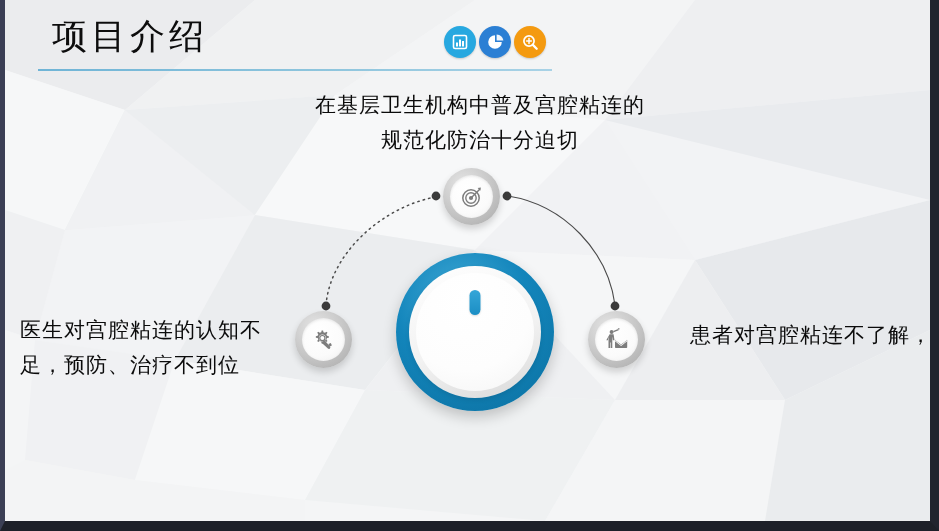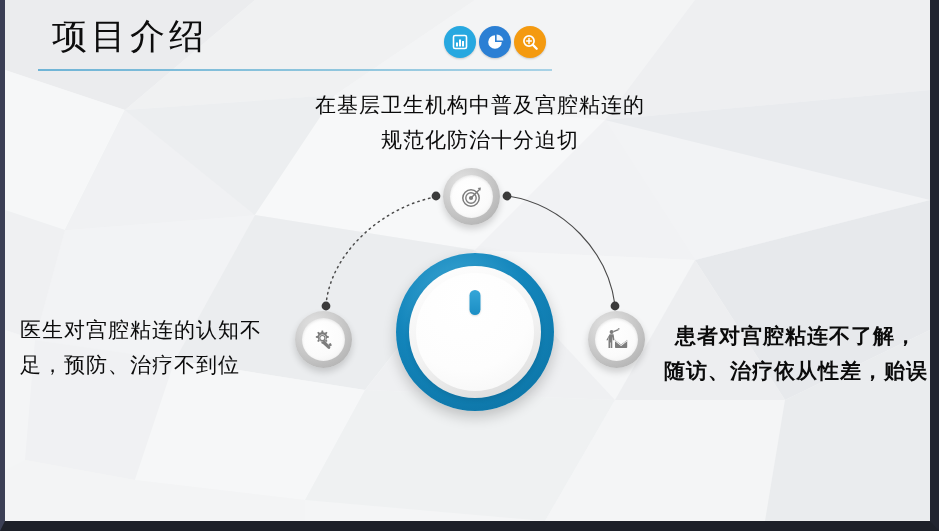--- a/index.html
+++ b/index.html
@@ -121,22 +121,21 @@
   #left-statement {
     left: 20px;
     top: 313px;
     width: 290px;
     text-align: left;
   }
   #right-statement {
     left: 660px;
     top: 318px;
     width: 272px;
-    text-align: center;
-    font-weight: bold;
+    text-align: right;
   }
 
   
   #connectors {
     position: absolute;
     left: 0; top: 0;
     width: 939px; height: 531px;
     z-index: 11;
   }
 
@@ -351,19 +350,18 @@
     <div>足，预防、治疗不到位</div>
   </div>
 
   <div id="top-statement" class="cn-text">
     <div>在基层卫生机构中普及宫腔粘连的</div>
     <div>规范化防治十分迫切</div>
   </div>
 
   <div id="right-statement" class="cn-text">
     <div>患者对宫腔粘连不了解，</div>
-    <div>随访、治疗依从性差，贻误</div>
   </div>
 
   <div id="frame-border"></div>
   <div id="frame-corner-tr"></div>
 
 </div>
 
 </body></html>

